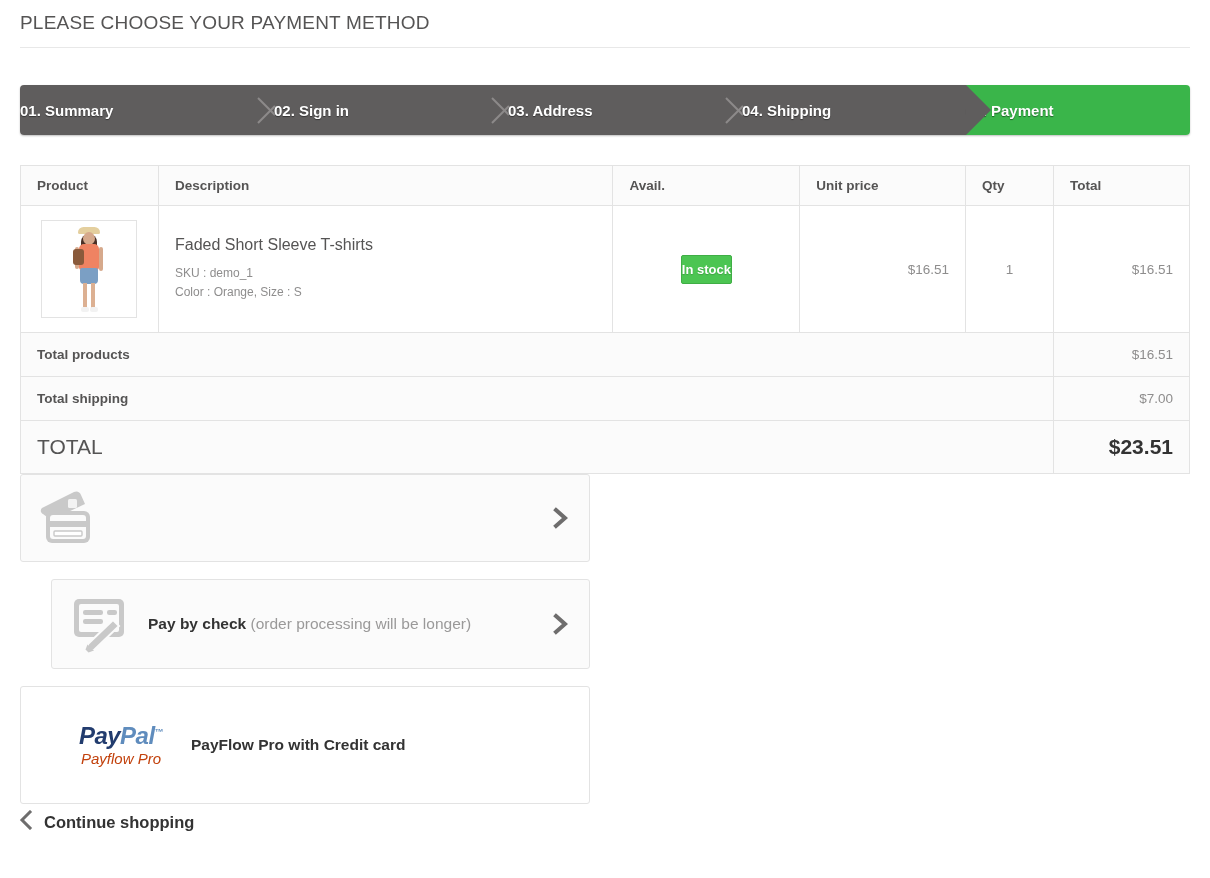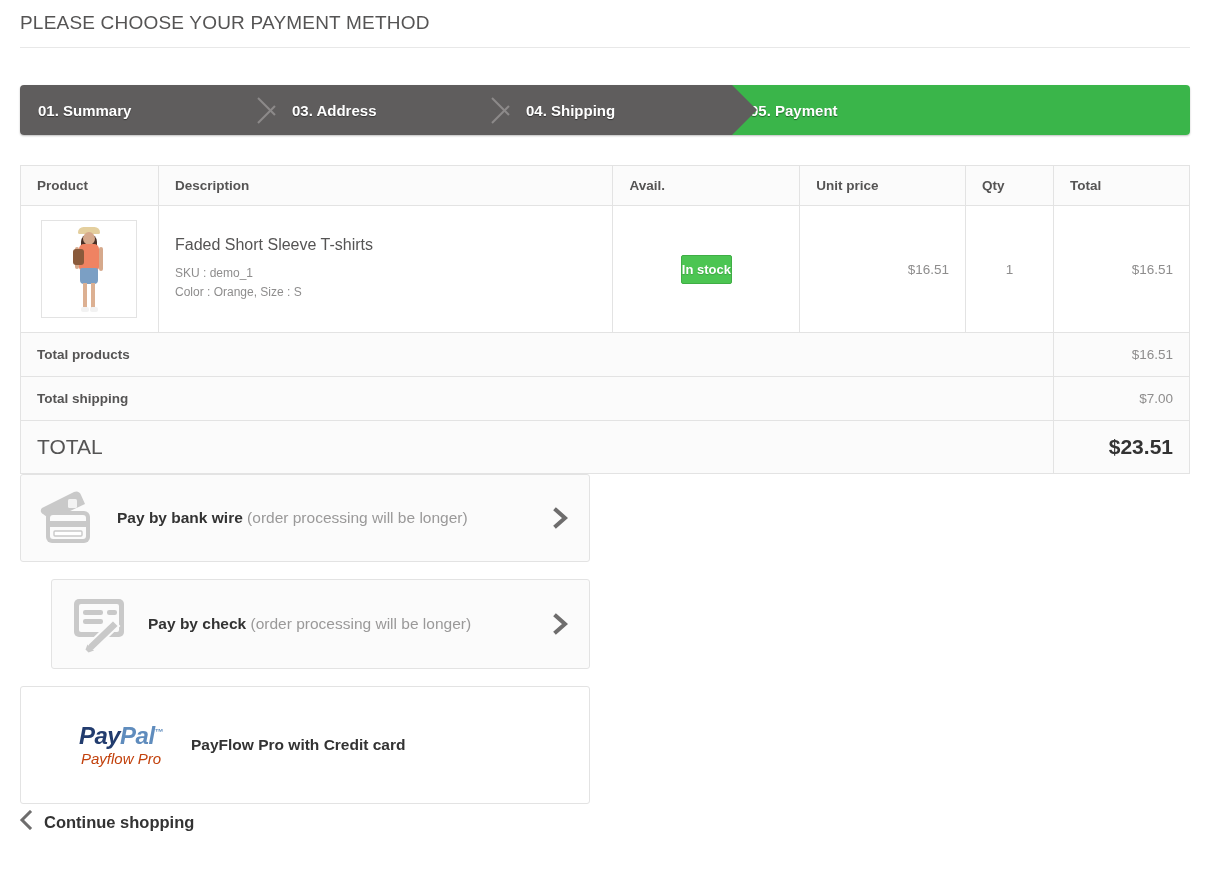--- a/index.html
+++ b/index.html
@@ -43,21 +43,21 @@
     position: relative;
     height: 50px;
     background: #5f5d5d;
     color: #ffffff;
     font-size: 15px;
     font-weight: bold;
     display: flex;
     align-items: center;
     text-shadow: 0 1px 1px rgba(0,0,0,0.45);
   }
-  .step .lbl { padding-left: 18px; white-space: nowrap; position: relative; z-index: 3; }
+  .step .lbl { white-space: nowrap; position: relative; z-index: 3; }
   .step.w1 { width: 254px; }
   .step.w2 { width: 234px; }
   .step.w3 { width: 234px; }
   .step.w4 { width: 224px; }
   .step.w5 { width: 224px; flex: 1; }
   .step.current { background: #3ab54a; }
 
   
   .step .notch {
     position: absolute;
@@ -249,20 +249,24 @@
 </head>
 <body>
 
 <div class="page">
 
   <div class="page-heading">PLEASE CHOOSE YOUR PAYMENT METHOD</div>
 
   <div class="steps">
     <div class="step w1">
       <span class="lbl">01. Summary</span>
+      <span class="notch"></span>
+    </div>
+    <div class="step w2">
+      <span class="lbl">02. Sign in</span>
       <span class="notch"></span>
     </div>
     <div class="step w3">
       <span class="lbl">03. Address</span>
       <span class="notch"></span>
     </div>
     <div class="step w4 prev-of-current">
       <span class="lbl">04. Shipping</span>
       <span class="point"></span>
     </div>
@@ -340,24 +344,20 @@
             <rect x="30" y="9" width="9" height="9" rx="1.5" fill="#f3f3f3"></rect>
           </g>
           <g>
             <rect x="8" y="21" width="44" height="32" rx="6" fill="#c9c9c9"></rect>
             <rect x="12" y="25" width="36" height="24" rx="3" fill="#fbfbfb"></rect>
             <rect x="12" y="31" width="36" height="6" fill="#c9c9c9"></rect>
             <rect x="16" y="41" width="28" height="5" rx="1" fill="#ffffff" stroke="#c9c9c9" stroke-width="1.4"></rect>
           </g>
         </svg>
       </div>
-      <div class="pay-text">
-        <span>Pay by bank wire</span>
-        <span class="sub">(order processing will be longer)</span>
-      </div>
       <span class="chev-right">
         <svg width="22" height="22" viewBox="0 0 22 22" aria-hidden="true">
           <polyline points="7,3 16,11 7,19" fill="none" stroke="#6e6d6d" stroke-width="4" stroke-linecap="square" stroke-linejoin="miter"></polyline>
         </svg>
       </span>
     </div>
 
     <div class="pay-row h2">
       <div class="pay-icon">
         <svg width="64" height="60" viewBox="0 0 64 60" aria-hidden="true">

